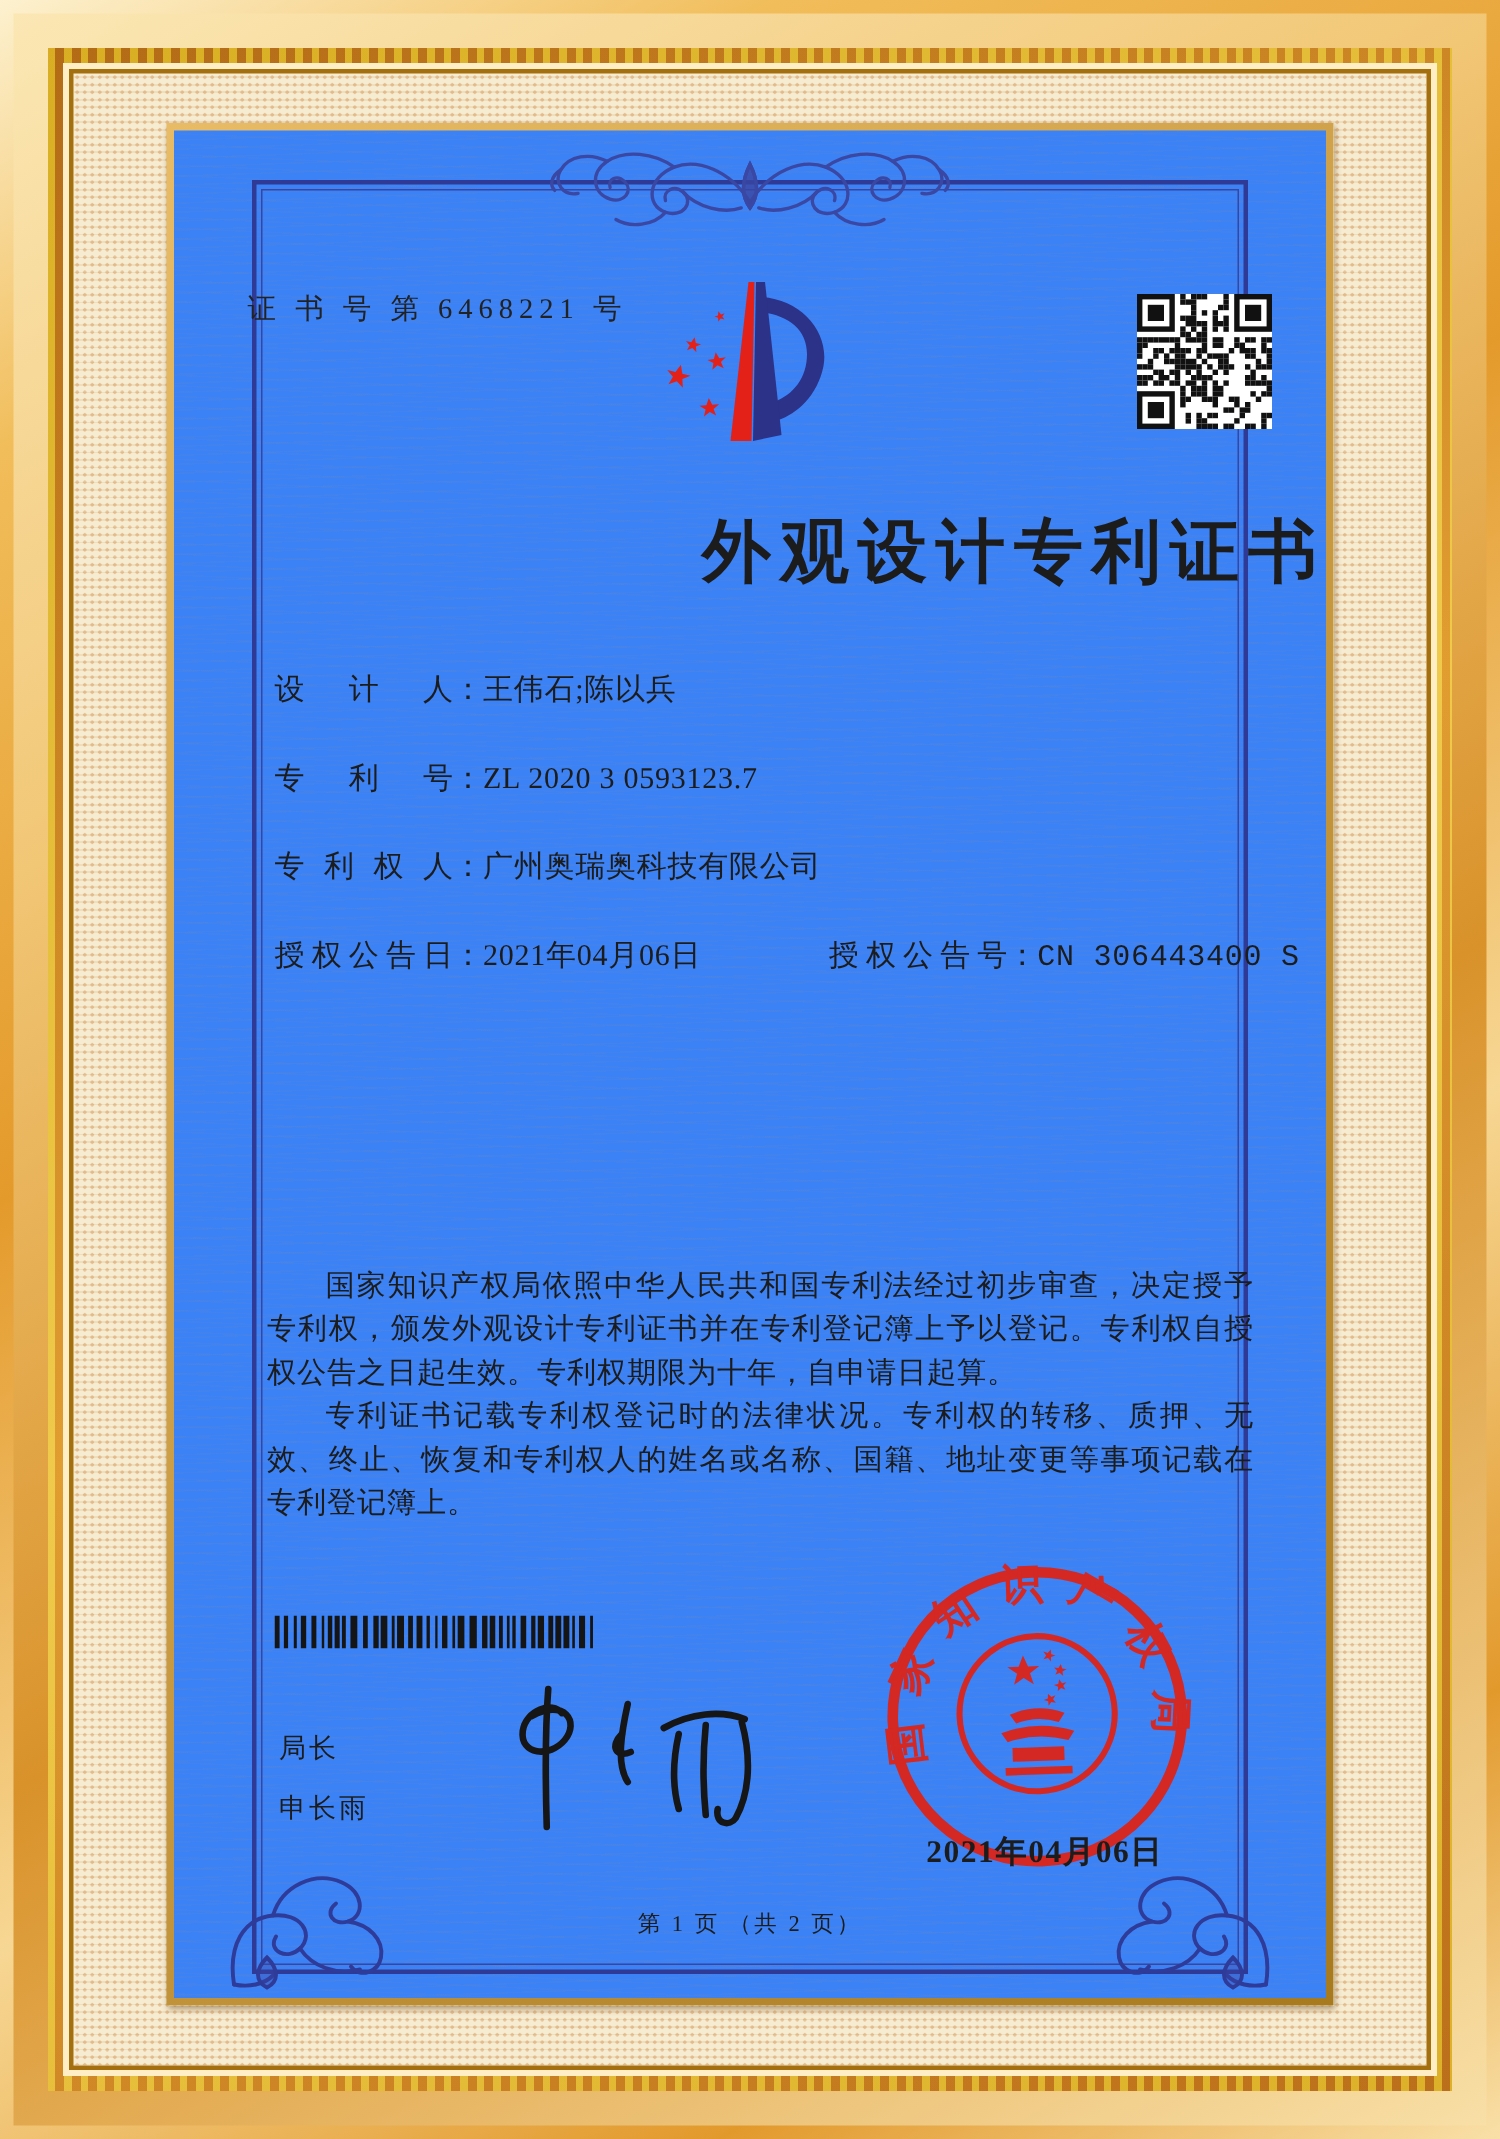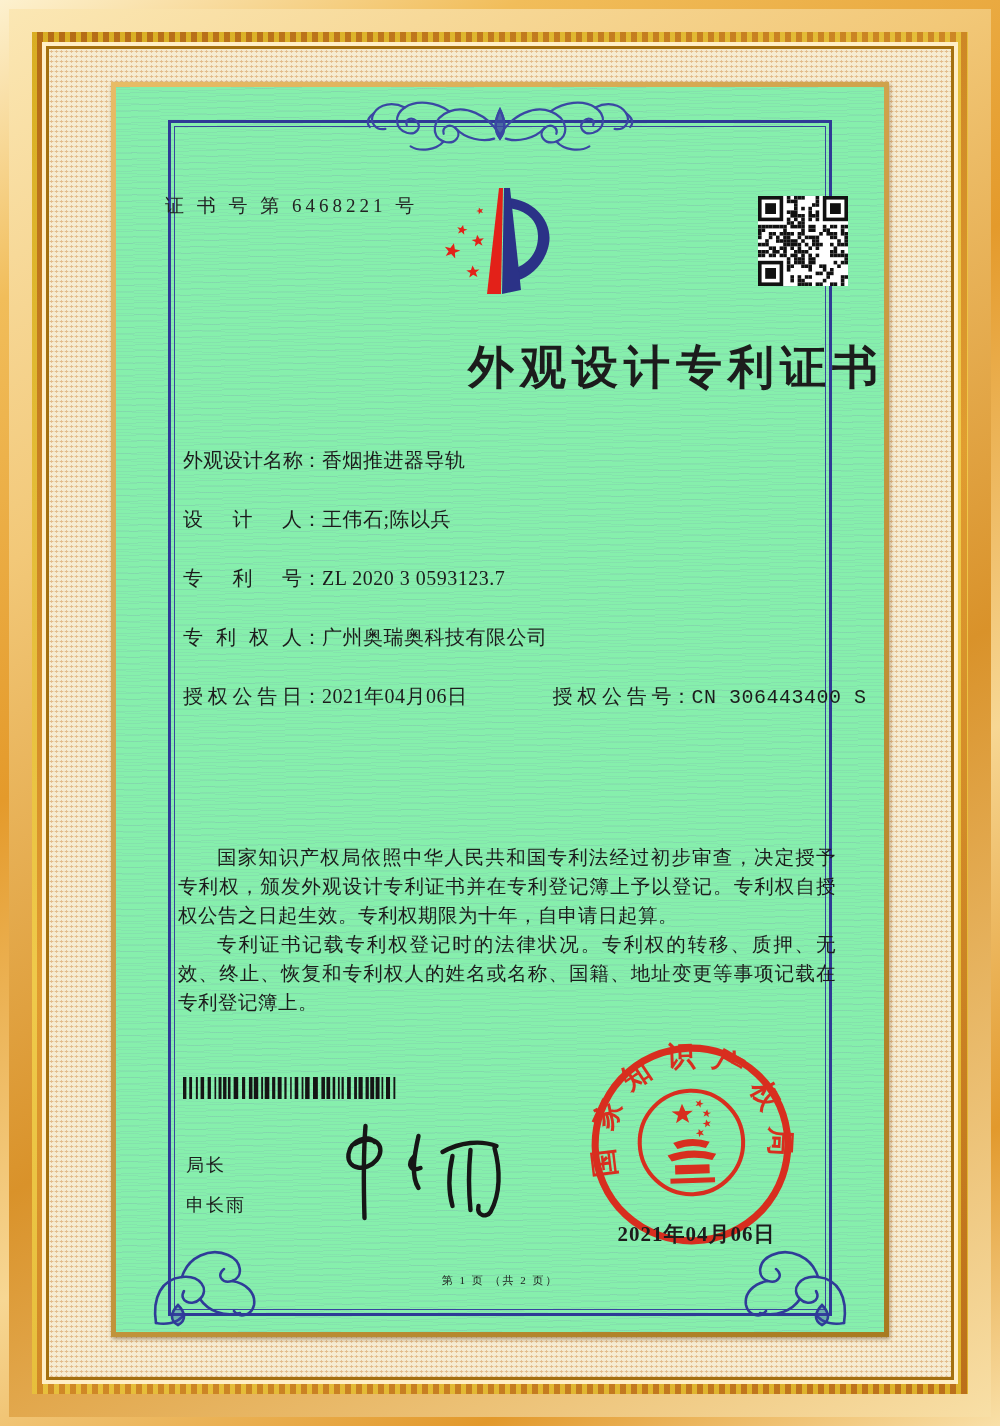--- a/index.html
+++ b/index.html
@@ -15,21 +15,21 @@
       mix-blend-mode:overlay;}
   .f4{inset:42px;background:#ffeec6;}
   .f5{inset:46px;background:#a4700f;}
   .mat{inset:49px;background-color:#f6ecd2;
       background-image:radial-gradient(rgba(205,130,60,.38) 1px,rgba(0,0,0,0) 1.3px),
                        repeating-linear-gradient(0deg,rgba(222,180,120,.25) 0 1px,transparent 1px 5px);
       background-size:5px 5px,auto;}
   .fillet{left:111px;right:111px;top:82px;bottom:89px;
       background:linear-gradient(135deg,#e8bc66,#a87a20);box-shadow:1px 2px 4px rgba(90,50,0,.45);}
   
-  .paper{left:116px;right:116px;top:87px;bottom:94px;background:#86efac;overflow:hidden;}
+  .paper{left:116px;right:116px;top:87px;bottom:94px;background:#3b82f6;overflow:hidden;}
   .paper::before{content:"";position:absolute;inset:0;pointer-events:none;
       background:repeating-linear-gradient(178deg,rgba(120,135,175,.13) 0 1px,transparent 1px 6px),
                  repeating-linear-gradient(182.5deg,rgba(120,135,175,.10) 0 1px,transparent 1px 7px);}
   .bborder{position:absolute;left:52px;right:52px;top:33px;bottom:16px;border:3px solid #2e3a96;}
   .bborder-in{position:absolute;inset:3px;border:1px solid #39459f;}
   
   .certno{left:49px;top:106px;font-size:19px;letter-spacing:4px;color:#222;}
   .logo{left:327px;top:97px;}
   .qr{left:642px;top:109px;width:90px;height:90px;}
   .title{left:0;right:0;top:250px;text-align:right;font-size:46px;font-weight:700;letter-spacing:6px;}
@@ -38,21 +38,21 @@
   .flabel{display:inline-block;width:119px;text-align:justify;text-align-last:justify;vertical-align:top;}
   .fvalue{letter-spacing:.5px;}
   .gpair2{display:inline-block;margin-left:85px;font-family:Liberation Mono, monospace;}
   .paras{left:62px;top:756px;width:658px;font-size:19.5px;line-height:29px;text-align:justify;}
   .paras p{margin:0;text-indent:2em;letter-spacing:.5px;}
   .barcode{left:67px;top:990px;width:218px;height:22px;}
   .director{left:70px;top:1058px;font-size:18px;line-height:40px;letter-spacing:2px;}
   .signature{left:200px;top:1035px;}
   .seal{left:468px;top:950px;opacity:.94;transform:rotate(-2deg);}
   .sealdate{left:468px;top:1133px;width:225px;text-align:center;font-size:21px;font-weight:700;letter-spacing:1px;}
-  .footer{left:0;right:0;top:1186px;text-align:center;font-size:11px;letter-spacing:2px;}
+  .footer{left:0;right:0;top:1186px;text-align:center;font-size:15px;letter-spacing:2px;}
   .orn{color:#3a47a3;}
 </style>
 </head>
 <body>
 
 <div class="page">
 
   <div class="layer f1"></div>
   <div class="layer f2"></div>
   <div class="layer f3"></div>
@@ -341,23 +341,20 @@
           <rect x="72" y="7.2" width="10.8" height="10.8" fill="#111"></rect>
           <rect x="0" y="64.8" width="25.2" height="25.2" fill="#111"></rect>
           <rect x="3.6" y="68.4" width="18" height="18" fill="#fff"></rect>
           <rect x="7.2" y="72" width="10.8" height="10.8" fill="#111"></rect>
         </svg></div>
 
     <div class="layer title">外观设计专利证书</div>
 
     <div class="layer fields">
       <div class="frow">
-        <span class="flabel">外观设计名称</span><span>：</span><span class="fvalue">香烟推进器导轨</span>
-      </div>
-      <div class="frow">
         <span class="flabel">设计人</span><span>：</span><span class="fvalue">王伟石;陈以兵</span>
       </div>
       <div class="frow">
         <span class="flabel">专利号</span><span>：</span><span class="fvalue">ZL 2020 3 0593123.7</span>
       </div>
       <div class="frow">
         <span class="flabel">专利权人</span><span>：</span><span class="fvalue">广州奥瑞奥科技有限公司</span>
       </div>
       <div class="frow">
         <span class="flabel">授权公告日</span><span>：</span><span class="fvalue">2021年04月06日</span><span class="gpair2"><span class="flabel">授权公告号</span><span>：</span><span class="fvalue">CN 306443400 S</span></span>

